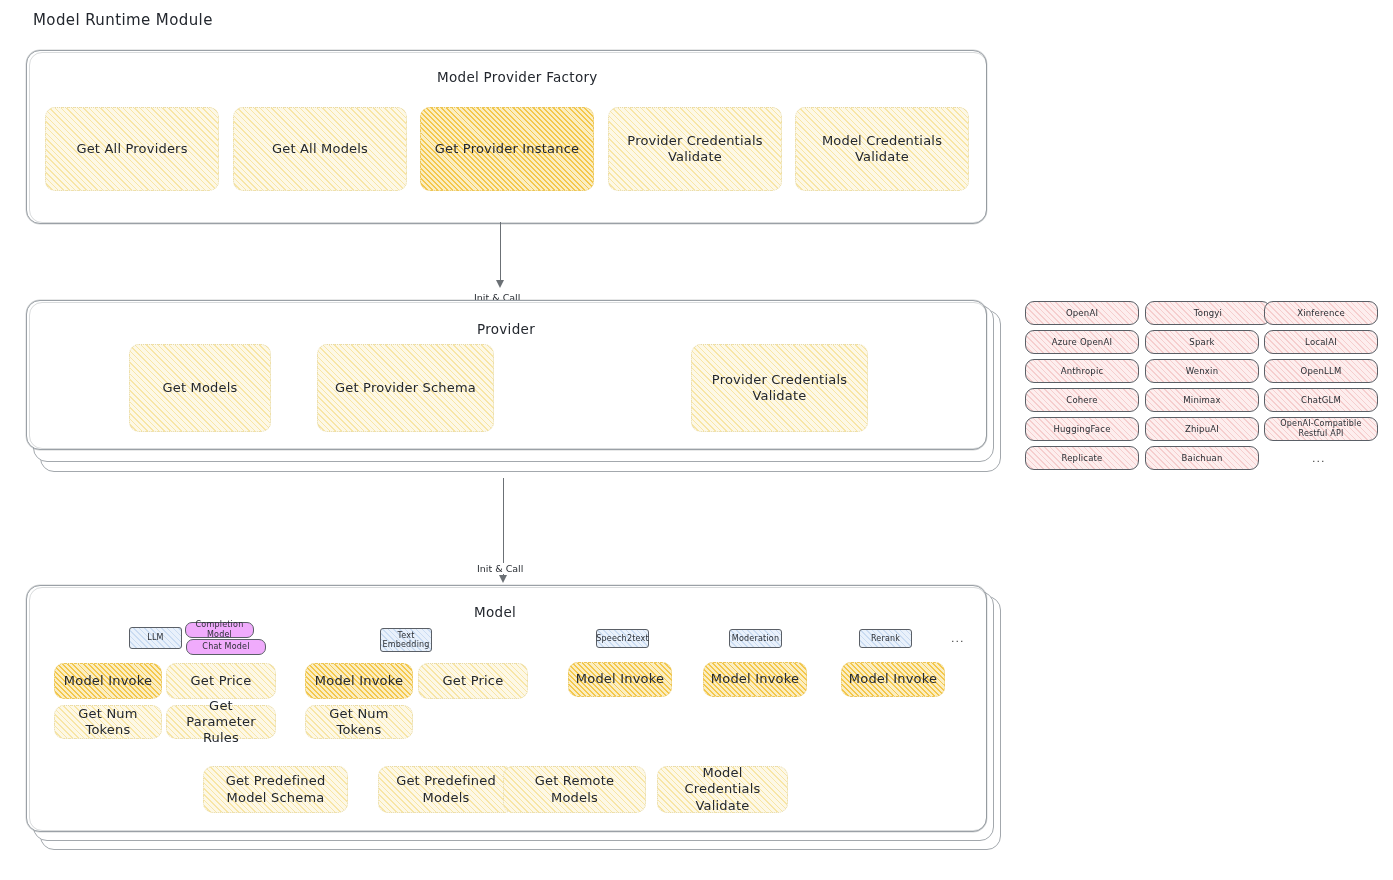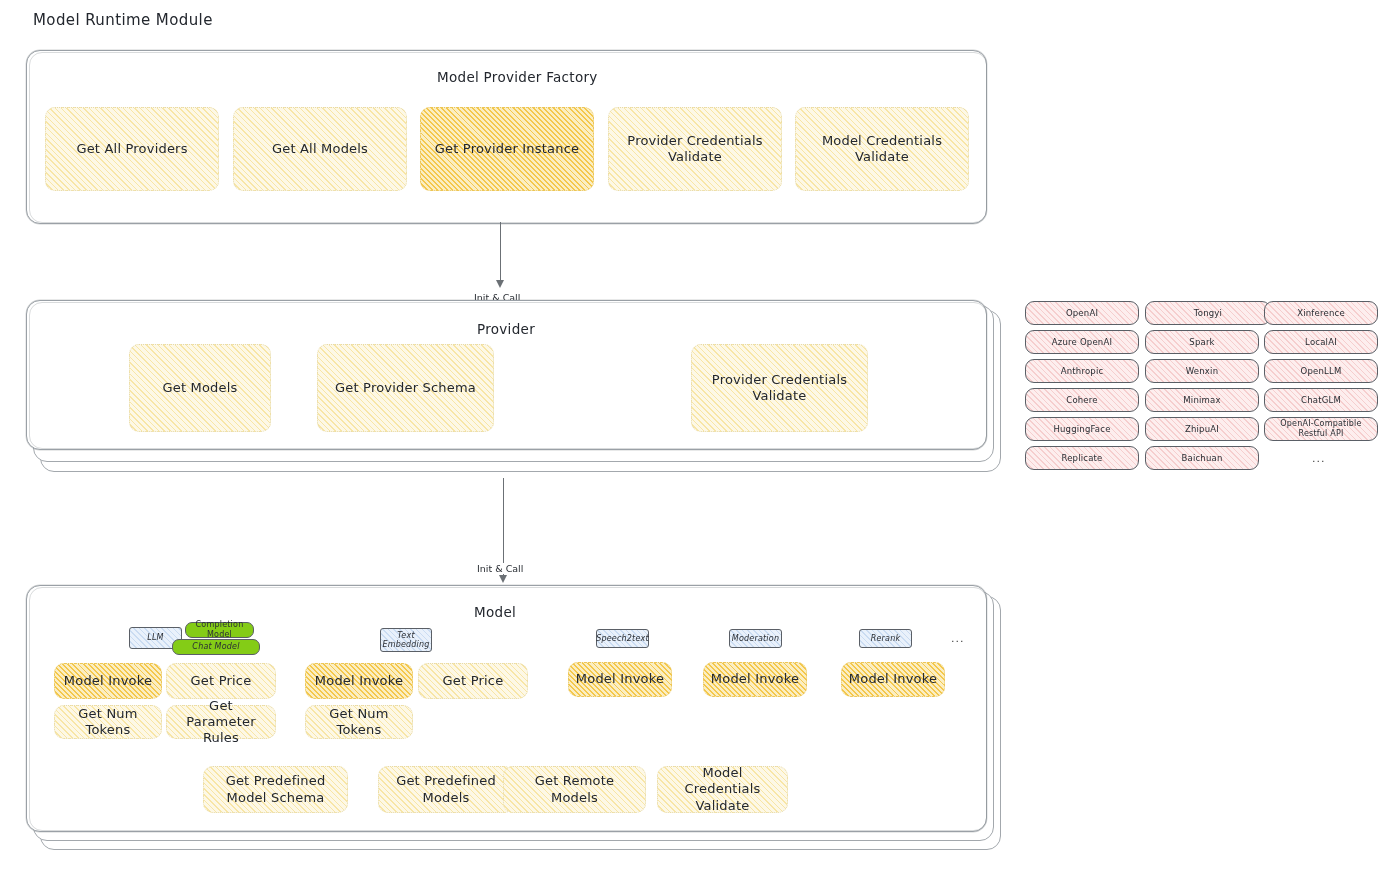--- a/index.html
+++ b/index.html
@@ -58,24 +58,24 @@
     background:
       repeating-linear-gradient(45deg,rgba(232,146,146,.35) 0 1px,rgba(0,0,0,0) 1px 4px),
       #fdeeee;
     font-size:8.5px;color:#2a2e34;
   }
   .node.blue{
     border:1.1px solid #5a5f66;border-radius:3px;
     background:
       repeating-linear-gradient(45deg,rgba(130,170,220,.30) 0 1px,rgba(0,0,0,0) 1px 4px),
       #e9f1fb;
-    font-size:8px;color:#2a2e34;line-height:1.15;font-style:italic;
+    font-size:8px;color:#2a2e34;line-height:1.15;
   }
   .node.white{
-    border:1.1px solid #5a5f66;border-radius:7px;background:#84cc16;
+    border:1.1px solid #5a5f66;border-radius:7px;background:#f0abfc;
     font-size:8px;color:#2a2e34;
   }
 
   
   .arrow-line{position:absolute;width:1.3px;background:#6b7075;}
   .arrow-head{position:absolute;width:0;height:0;
     border-left:4.5px solid transparent;border-right:4.5px solid transparent;
     border-top:8px solid #6b7075;}
   .arrow-label{position:absolute;font-size:9.5px;color:#2a2e34;white-space:nowrap;
     background:#fff;padding:0 4px;margin-top:40px;}
@@ -137,21 +137,21 @@
   <div class="arrow-head" style="left:499px;top:575px;"></div>
   <div class="arrow-label" style="left:473px;top:523px;">Init &amp; Call</div>
 
   <div class="stack-l" style="left:40px;top:596px;width:959px;height:252px;"></div>
   <div class="stack-l" style="left:33px;top:591px;width:959px;height:248px;"></div>
   <div class="panel" style="left:26px;top:585px;width:959px;height:245px;"></div>
   <div class="grp-title" style="left:474px;top:604px;">Model</div>
 
   <div class="node blue" style="left:129px;top:627px;width:53px;height:22px;">LLM</div>
   <div class="node white" style="left:185px;top:622px;width:69px;height:16px;">Completion Model</div>
-  <div class="node white" style="left:172px;top:639px;width:88px;height:16px;font-style:italic;">Chat Model</div>
+  <div class="node white" style="left:186px;top:639px;width:80px;height:16px;">Chat Model</div>
 
   <div class="node hot" style="left:54px;top:663px;width:108px;height:36px;">Model Invoke</div>
   <div class="node lite" style="left:166px;top:663px;width:110px;height:36px;">Get Price</div>
   <div class="node lite" style="left:54px;top:705px;width:108px;height:34px;">Get Num Tokens</div>
   <div class="node lite" style="left:166px;top:705px;width:110px;height:34px;">Get Parameter Rules</div>
 
   <div class="node blue" style="left:380px;top:628px;width:52px;height:24px;">Text Embedding</div>
   <div class="node hot" style="left:305px;top:663px;width:108px;height:36px;">Model Invoke</div>
   <div class="node lite" style="left:418px;top:663px;width:110px;height:36px;">Get Price</div>
   <div class="node lite" style="left:305px;top:705px;width:108px;height:34px;">Get Num Tokens</div>

